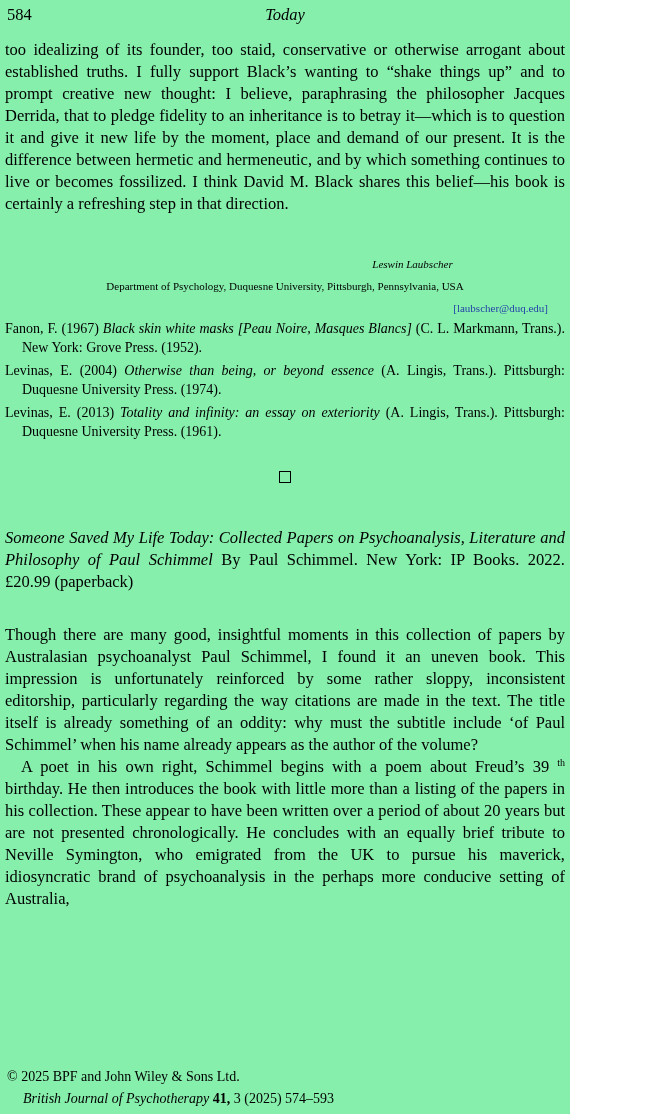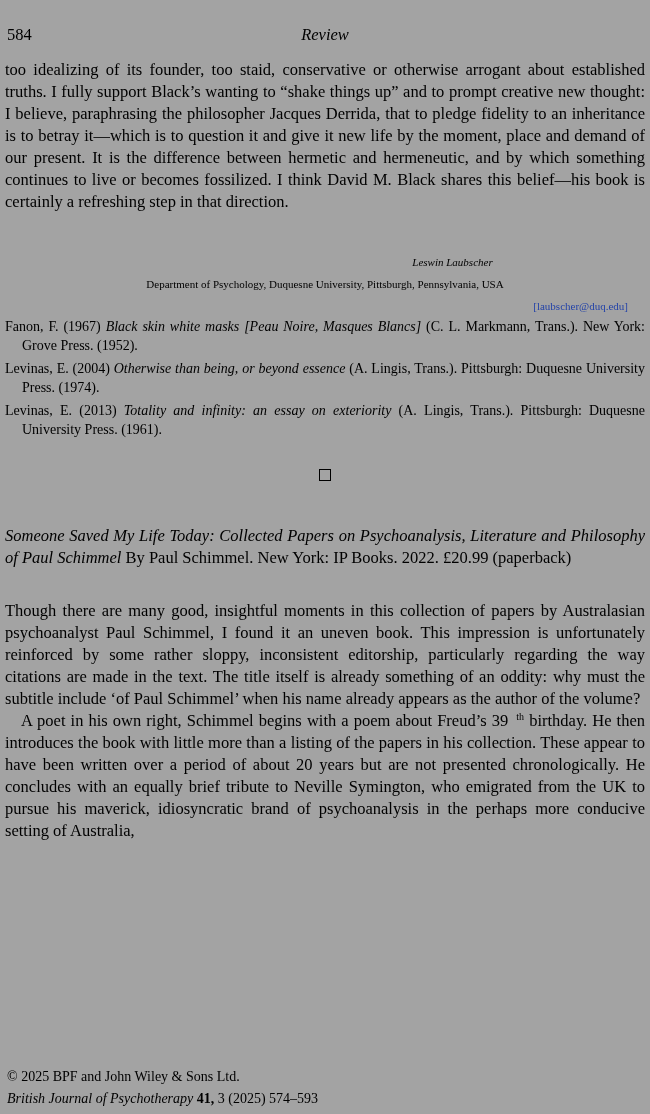--- a/index.html
+++ b/index.html
@@ -1,24 +1,24 @@
 <!DOCTYPE html>
 <html><head>
 <meta charset="utf-8">
 <style>
   * { box-sizing: border-box; }
   html, body { margin: 0; padding: 0; background: #ffffff; }
   .page {
     position: relative;
-    width: 650px;
+    width: 570px;
     height: 1114px;
-    background: #a3a3a3;
+    background: #86efac;
     color: #000000;
     font-family: "Liberation Serif", serif;
-    padding: 24px 5px 0 5px;
+    padding: 4px 5px 0 5px;
     overflow: hidden;
   }
   .pagehead {
     position: relative;
     height: 22px;
     margin-bottom: 13px;
     font-size: 16.5px;
     line-height: 22px;
   }
   .folio { position: absolute; left: 2px; top: 0; }
@@ -72,31 +72,31 @@
   }
   .review2-para1 { margin-top: 31px; }
   .indent { text-indent: 16px; }
   sup.ord { font-size: 10px; line-height: 0; vertical-align: super; margin-left: 8px; }
   .pagefoot {
     position: absolute;
     left: 7px; right: 7px; bottom: 5px;
     font-size: 14px;
     line-height: 21.5px;
   }
-  .pagefoot i { font-style: italic; }
+  .pagefoot i { font-style: italic; margin-left: 16px; }
   .pagefoot b { font-weight: bold; }
 </style>
 </head>
 <body>
 
 <div class="page">
 
   <header class="pagehead">
     <span class="folio">584</span>
-    <span class="running-head">Review</span>
+    <span class="running-head">Today</span>
   </header>
 
   <p class="body-text first-review-para">too idealizing of its founder, too staid, conservative or otherwise arrogant about established truths. I fully support Black’s wanting to “shake things up” and to prompt creative new thought: I believe, paraphrasing the philosopher Jacques Derrida, that to pledge fidelity to an inheritance is to betray it—which is to question it and give it new life by the moment, place and demand of our present. It is the difference between hermetic and hermeneutic, and by which something continues to live or becomes fossilized. I think David M. Black shares this belief—his book is certainly a refreshing step in that direction.</p>
 
   <div class="signature">
     <div class="sig-name">Leswin Laubscher</div>
     <div class="sig-affil">Department of Psychology, Duquesne University, Pittsburgh, Pennsylvania, USA</div>
     <div class="sig-email"><a class="email-link">[laubscher@duq.edu]</a></div>
   </div>
 

